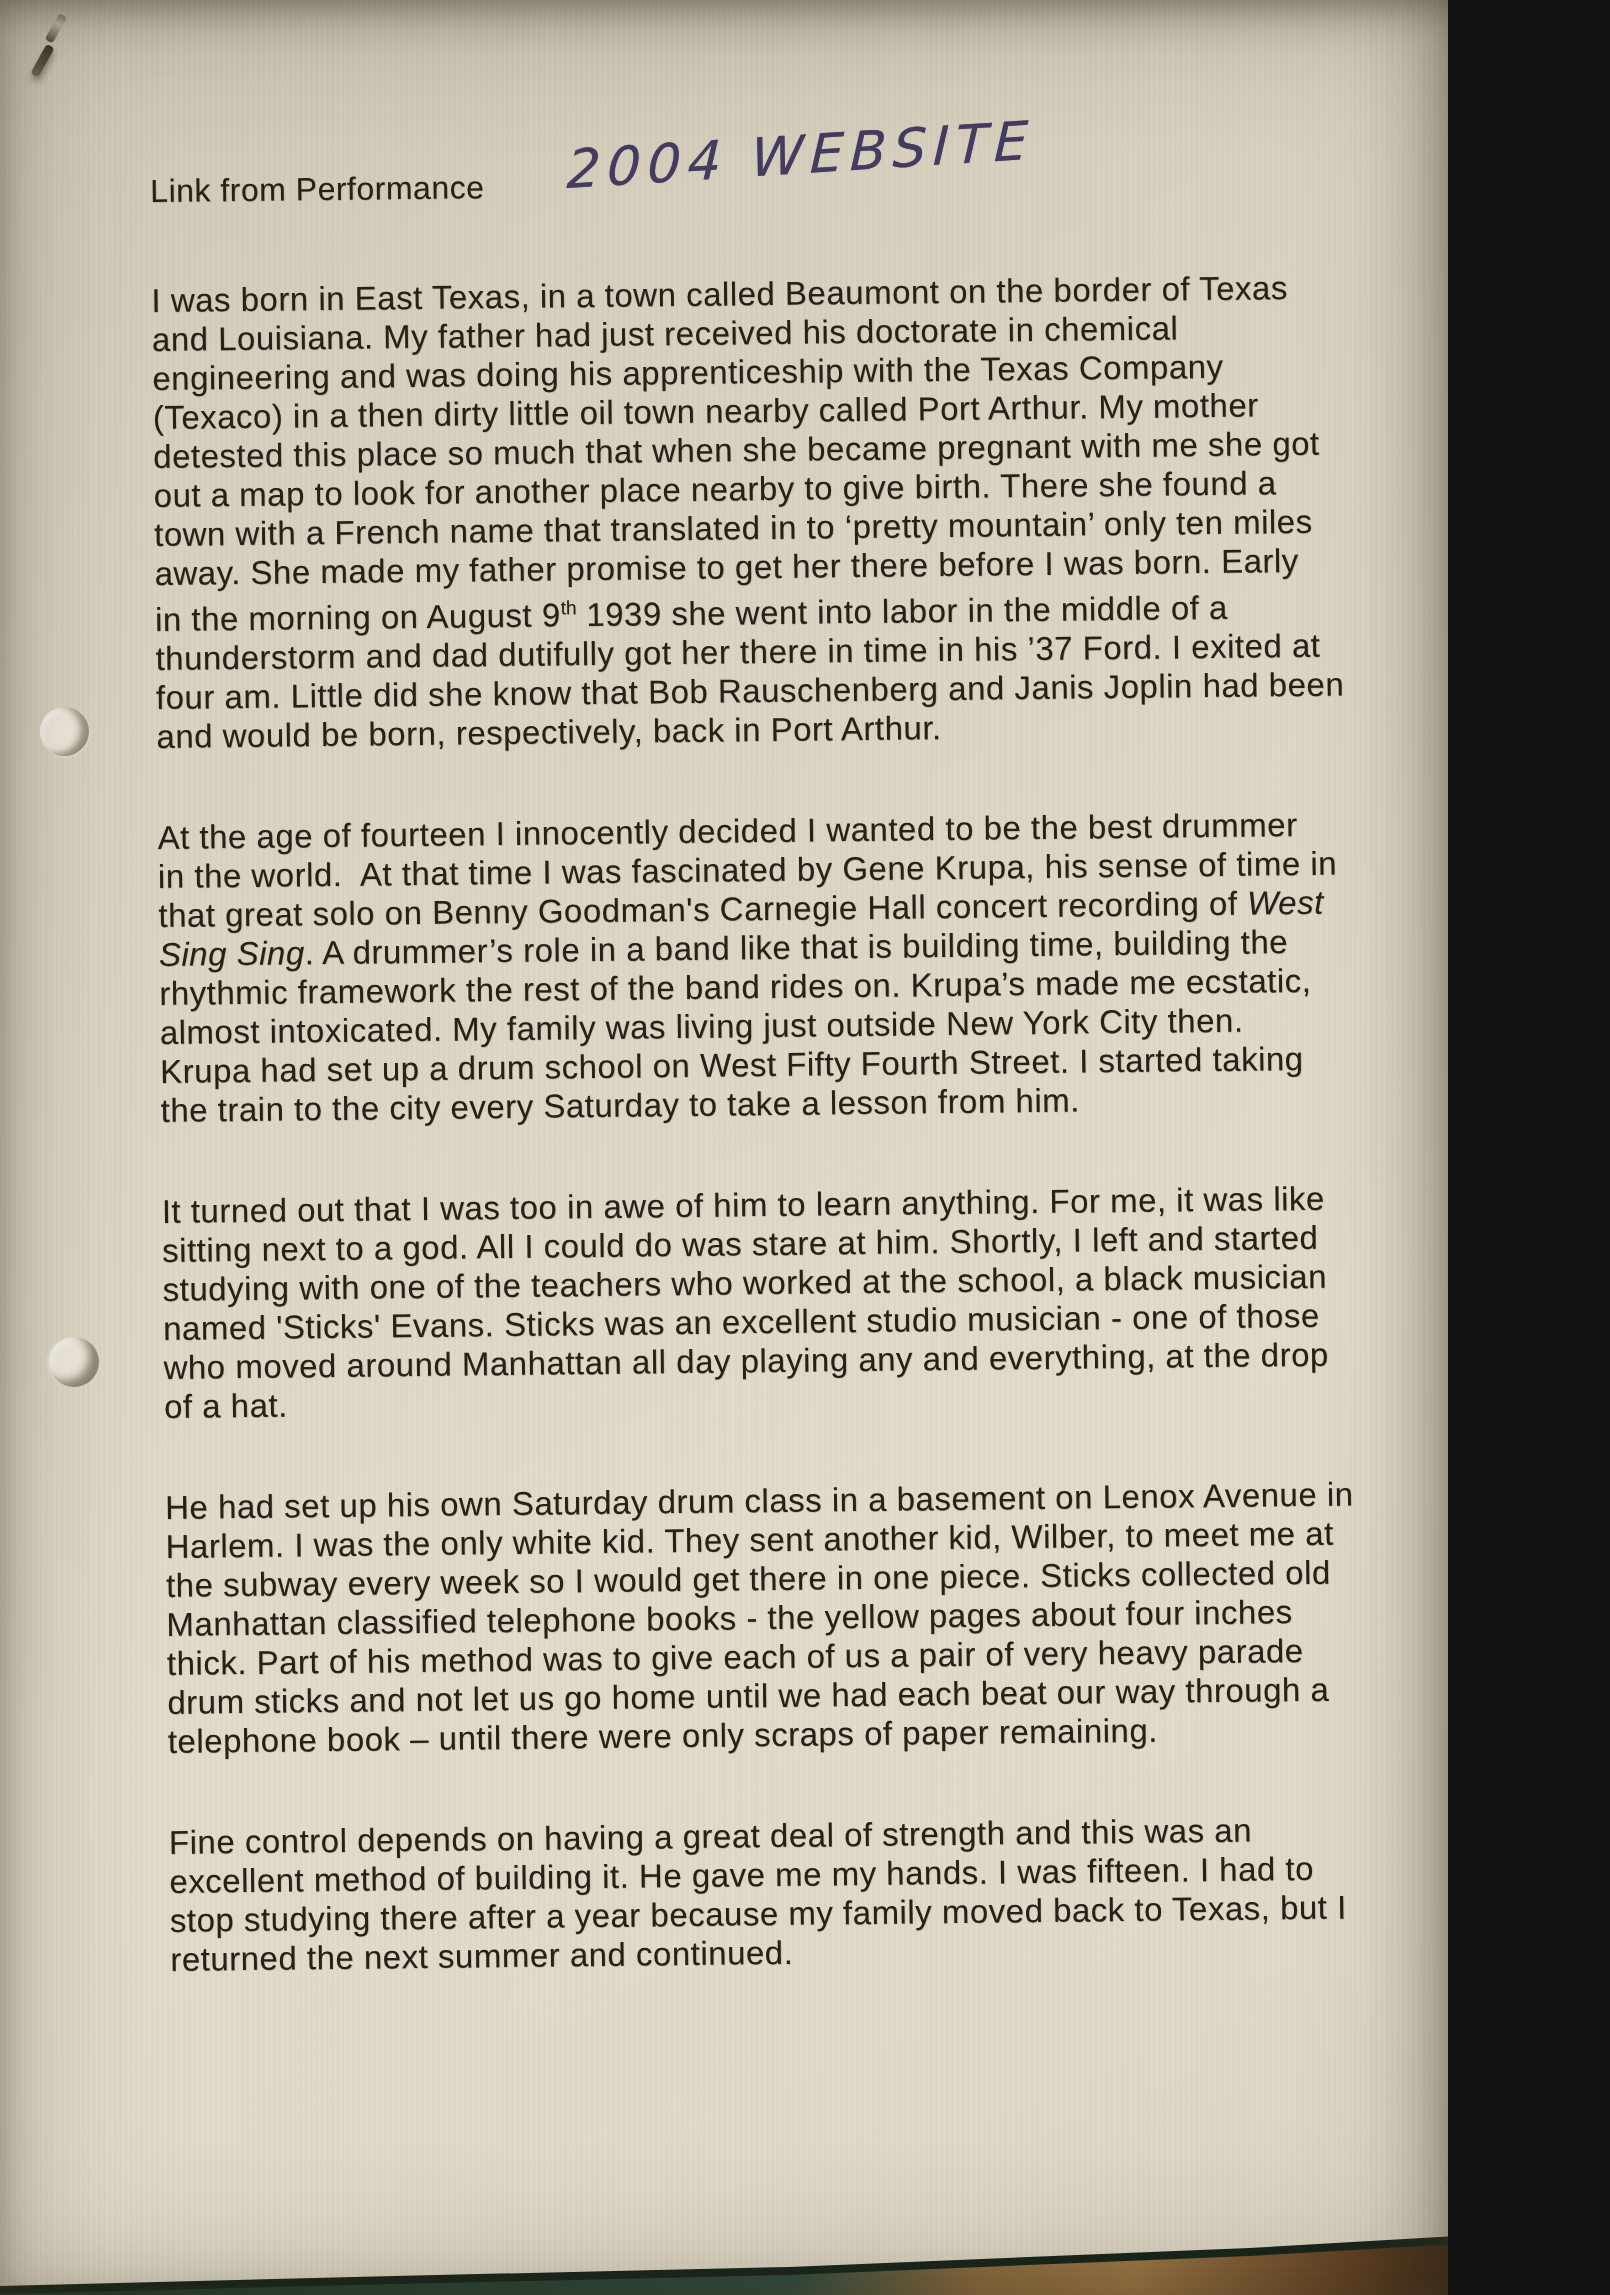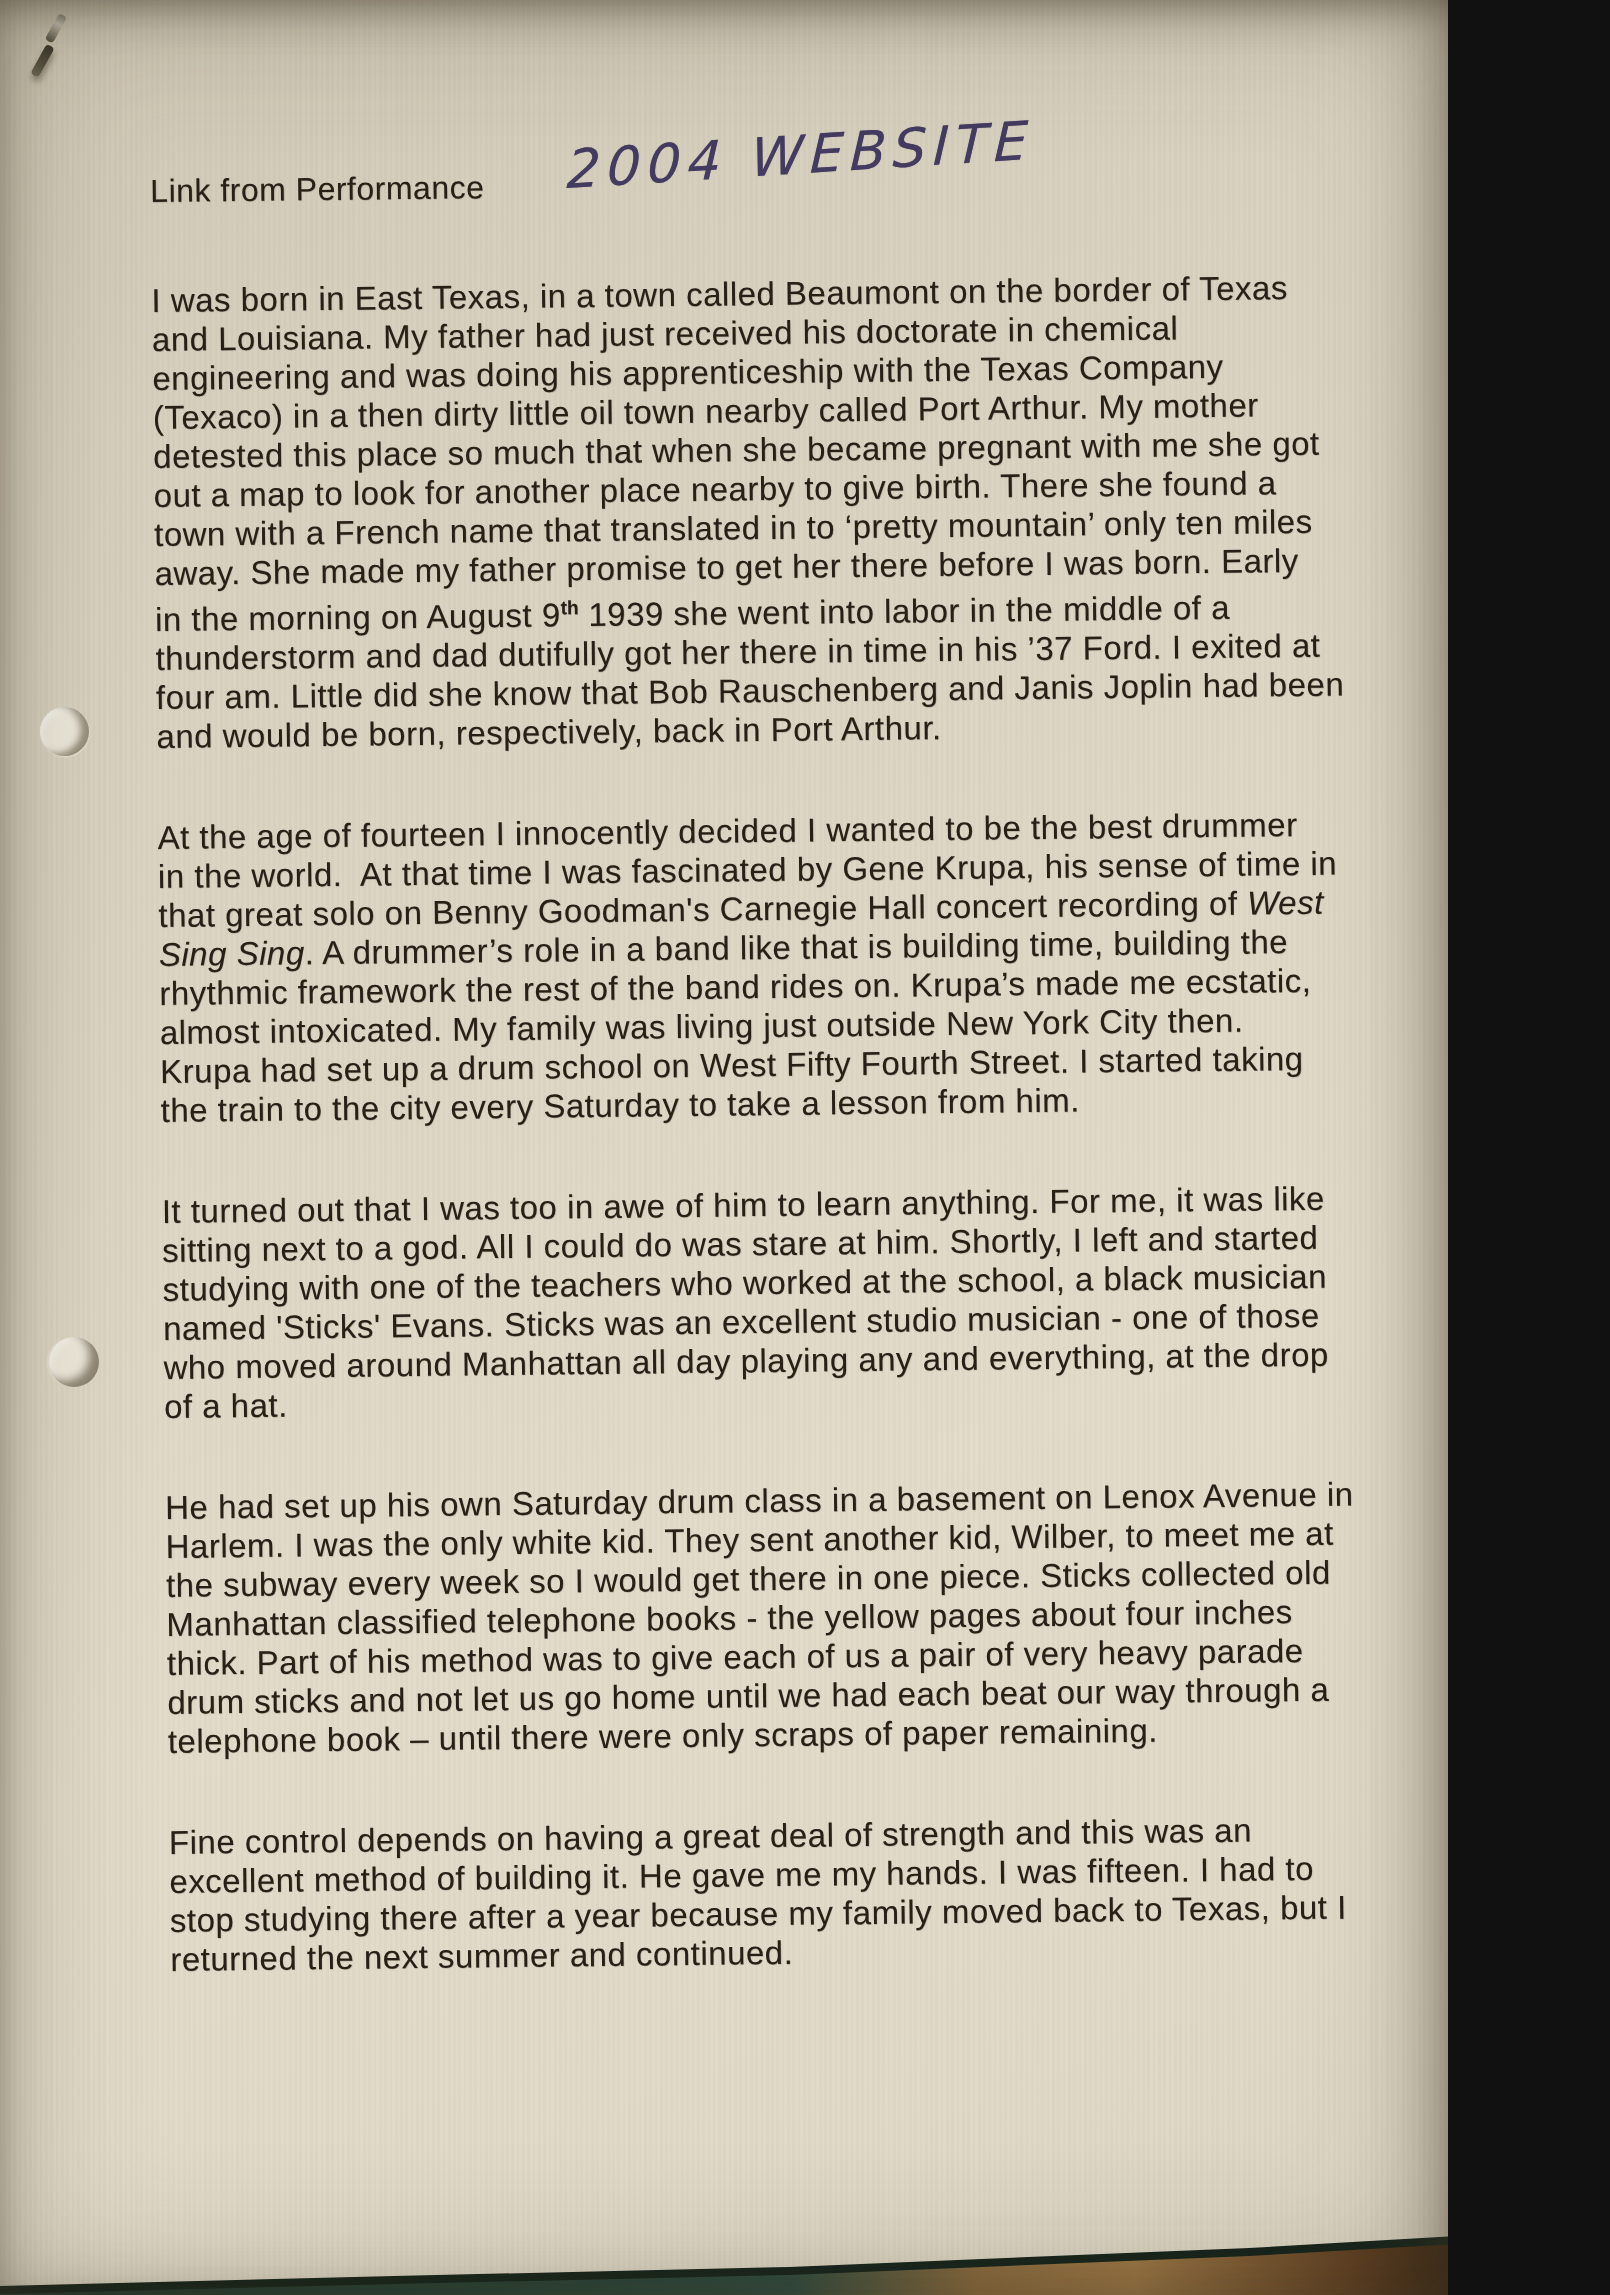--- a/index.html
+++ b/index.html
@@ -50,21 +50,21 @@
     position:absolute;left:150px;top:172px;width:1354px;
     transform:rotate(-.65deg);transform-origin:0 0;
     color:var(--ink,#272017);
     font-size:33px;line-height:39px;letter-spacing:0.5px;
     text-shadow:0.4px 0.5px 0.7px rgba(45,37,27,.35);
   }
   .doc-header{font-size:32px;line-height:39px;margin-bottom:70px;white-space:pre;}
   .paragraph{margin-bottom:62px;}
   .line{white-space:pre;}
   .line i{font-style:italic;}
-  .line sup{font-size:58%;vertical-align:super;letter-spacing:0;font-weight:bold;}
+  .line sup{font-size:58%;vertical-align:super;letter-spacing:0;}
   .annotation{
     position:absolute;left:567px;top:139px;z-index:5;
     color:var(--pen,#443b60);
     font-family:"DejaVu Sans",sans-serif;font-style:italic;
     font-size:53px;letter-spacing:6.6px;
     transform:rotate(-3.6deg) skewX(-6deg);transform-origin:0 50%;
     text-shadow:0 0 0.7px rgba(68,59,96,.7);
     white-space:pre;
   }
 </style>

